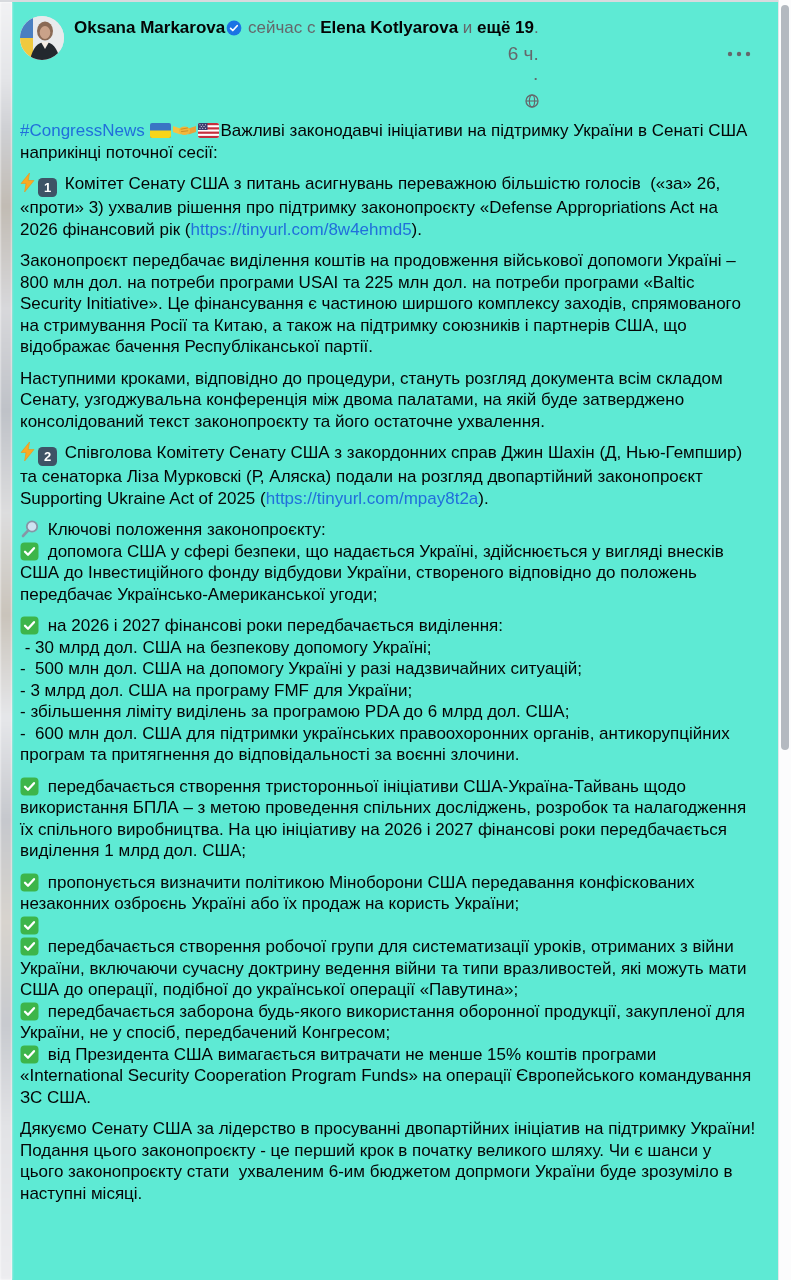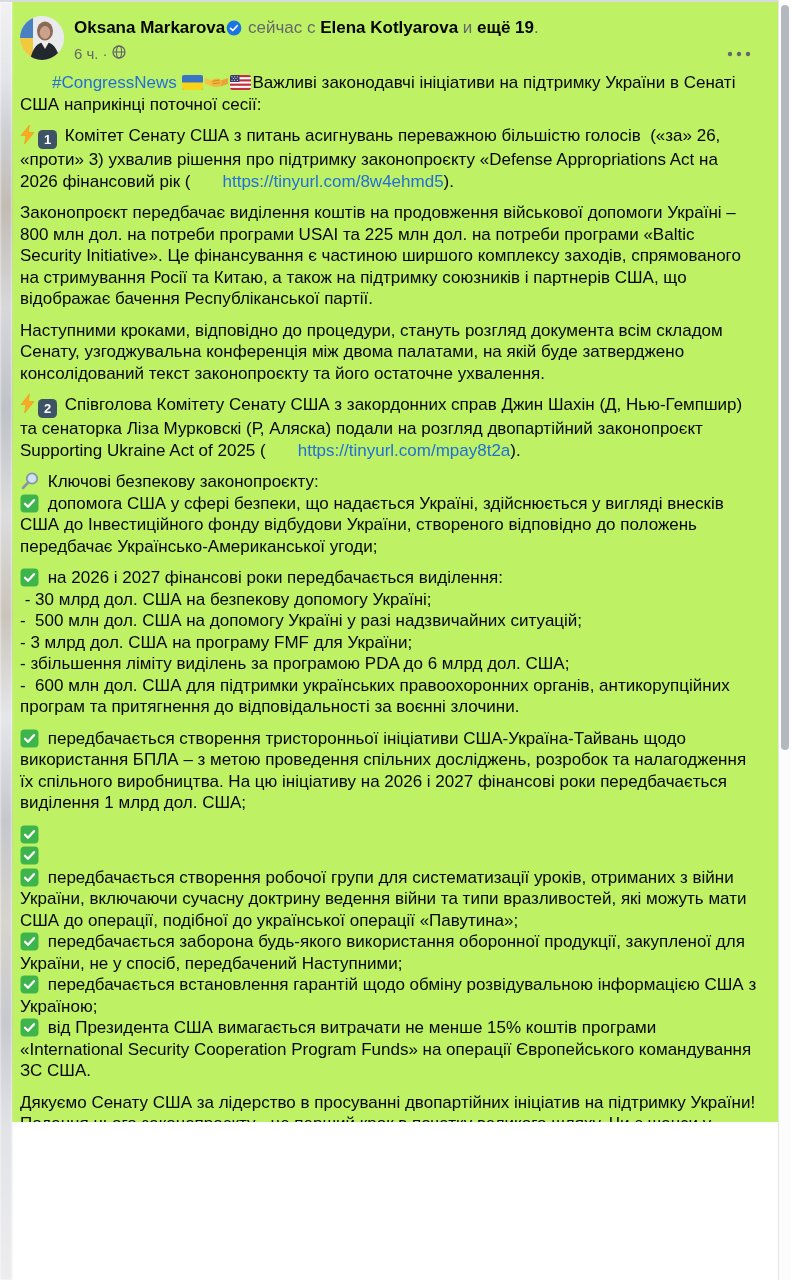--- a/index.html
+++ b/index.html
@@ -9,37 +9,37 @@
 
   .topline { position:absolute; top:0; left:0; right:0; height:2px; background:#d8dade; z-index:6; }
 
   .left-strip { position:absolute; left:0; top:2px; width:12px; height:1278px; z-index:5; overflow:hidden;
     background:linear-gradient(180deg,#f2f2f4 0%,#e4e5e8 6%,#cfd0d4 10%,#c2bcb4 16%,#d8d8db 24%,#bfc2c8 32%,#ddddde 40%,#cac4bb 48%,#e6e7ea 56%,#c6c8cd 64%,#d8d4ce 72%,#c8cacf 80%,#e2e3e6 88%,#ededf0 100%);
     filter:blur(0.8px); }
 
   .scrollbar { position:absolute; right:0; top:0; width:13px; height:1280px; background:#fcfcfd; border-left:1px solid #e4e6ea; z-index:7; }
   .scroll-thumb { position:absolute; top:5px; left:2px; width:8px; height:745px; border-radius:4px; background:#b4b9c0; }
 
-  .card { position:absolute; left:12px; top:2px; width:766px; height:1120px; background:#bef264; padding:12px 8px 0 8px; overflow:hidden; }
+  .card { position:absolute; left:12px; top:2px; width:766px; height:1278px; background:#5eead4; padding:12px 8px 0 8px; overflow:hidden; }
 
   
   .header { position:relative; display:flex; align-items:flex-start; padding:2px 0 8px 0; }
   .avatar { width:44px; height:44px; border-radius:50%; overflow:hidden; flex:0 0 44px; position:relative; background:#dfe3e6; cursor:pointer; }
   .header-text { margin-left:10px; padding-top:1px; }
   .name-line { font-size:17px; color:#65676b; line-height:21px; }
   .name-line b { color:#050505; font-weight:bold; }
-  .meta-line { font-size:15px; color:#65676b; line-height:20px; margin-top:3px; display:flex; align-items:flex-start; gap:4px; }
+  .meta-line { font-size:19px; color:#65676b; line-height:20px; margin-top:3px; display:flex; align-items:flex-end; gap:4px;flex-direction:column; }
   .vbadge { display:inline-block; vertical-align:-3px; margin:0 1px; }
   .menu-btn { position:absolute; right:14px; top:26px; cursor:pointer; padding:4px; }
 
   
   .post-body { font-size:17px; line-height:21.5px; color:#050505; white-space:pre-wrap; padding-right:12px; }
   .para { margin:0; }
   .para.gap { margin-top:10px; }
-  a.blue { color:#216fdb; text-decoration:none; cursor:pointer;margin-left:32px; }
+  a.blue { color:#216fdb; text-decoration:none; cursor:pointer; }
 
   
   .em { display:inline-block; vertical-align:-3px; }
   .em svg { display:block; }
   .keycap { width:19px; height:19px; background:#3e5366; border-radius:4.5px; color:#fff; font-weight:bold; font-size:13px; line-height:19px; text-align:center; margin:0 3px 0 2px; }
   .kd { display:block; }
   .flag { width:21px; height:15px; vertical-align:-2px; margin:0 1px; }
   .boltwrap { vertical-align:-3px; margin-right:1px; }
   .checkwrap { margin-right:4px; vertical-align:-4px; }
   .magwrap { margin-right:3px; vertical-align:-4px; }
@@ -126,45 +126,42 @@
                   <circle cx="7.4" cy="5.2" r="0.55"></circle>
                 </g>
               </g>
             </svg></span><span>Важливі законодавчі ініціативи на підтримку України в Сенаті США наприкінці поточної сесії:</span></div><div class="para gap"><span class="em boltwrap"><svg width="15" height="19" viewBox="0 0 15 19">
               <path d="M9.5 0 L1 10.5 H6 L4.6 19 L14 7.5 H8.2 Z" fill="#fbab22" stroke="#ef9417" stroke-width="0.6"></path>
             </svg></span><span class="em keycap"><span class="kd">1</span></span><span> Комітет Сенату США з питань асигнувань переважною більшістю голосів  («за» 26, «проти» 3) ухвалив рішення про підтримку законопроєкту «Defense Appropriations Act на 2026 фінансовий рік (</span><a class="blue" href="#">https://tinyurl.com/8w4ehmd5</a><span>).</span></div><div class="para gap"><span>Законопроєкт передбачає виділення коштів на продовження військової допомоги Україні – 800 млн дол. на потреби програми USAI та 225 млн дол. на потреби програми «Baltic Security Initiative». Це фінансування є частиною ширшого комплексу заходів, спрямованого на стримування Росії та Китаю, а також на підтримку союзників і партнерів США, що відображає бачення Республіканської партії.</span></div><div class="para gap"><span>Наступними кроками, відповідно до процедури, стануть розгляд документа всім складом Сенату, узгоджувальна конференція між двома палатами, на якій буде затверджено консолідований текст законопроєкту та його остаточне ухвалення.</span></div><div class="para gap"><span class="em boltwrap"><svg width="15" height="19" viewBox="0 0 15 19">
               <path d="M9.5 0 L1 10.5 H6 L4.6 19 L14 7.5 H8.2 Z" fill="#fbab22" stroke="#ef9417" stroke-width="0.6"></path>
             </svg></span><span class="em keycap"><span class="kd">2</span></span><span> Співголова Комітету Сенату США з закордонних справ Джин Шахін (Д, Нью-Гемпшир) та сенаторка Ліза Мурковскі (Р, Аляска) подали на розгляд двопартійний законопроєкт Supporting Ukraine Act of 2025 (</span><a class="blue" href="#">https://tinyurl.com/mpay8t2a</a><span>).</span></div><div class="para gap"><span class="em magwrap"><svg width="20" height="20" viewBox="0 0 20 20">
               <circle cx="12" cy="7.5" r="5.2" fill="#cfe3f2" stroke="#8696a6" stroke-width="1.8"></circle>
               <line x1="7.8" y1="11.8" x2="3" y2="17" stroke="#8696a6" stroke-width="2.6" stroke-linecap="round"></line>
-            </svg></span><span> Ключові безпекову законопроєкту:</span></div><div class="para"><span class="em checkwrap"><svg width="19" height="19" viewBox="0 0 19 19">
+            </svg></span><span> Ключові положення законопроєкту:</span></div><div class="para"><span class="em checkwrap"><svg width="19" height="19" viewBox="0 0 19 19">
               <rect x="0.5" y="0.5" width="18" height="18" rx="4" fill="#3db54a"></rect>
               <path d="M5 9.8 l3 3 l6 -6.6" stroke="#fff" stroke-width="2.3" fill="none" stroke-linecap="round" stroke-linejoin="round"></path>
             </svg></span><span> допомога США у сфері безпеки, що надається Україні, здійснюється у вигляді внесків США до Інвестиційного фонду відбудови України, створеного відповідно до положень передбачає Українсько-Американської угоди;</span></div><div class="para gap"><span class="em checkwrap"><svg width="19" height="19" viewBox="0 0 19 19">
               <rect x="0.5" y="0.5" width="18" height="18" rx="4" fill="#3db54a"></rect>
               <path d="M5 9.8 l3 3 l6 -6.6" stroke="#fff" stroke-width="2.3" fill="none" stroke-linecap="round" stroke-linejoin="round"></path>
             </svg></span><span> на 2026 і 2027 фінансові роки передбачається виділення:</span></div><div class="para"><span> - 30 млрд дол. США на безпекову допомогу Україні;</span></div><div class="para"><span>-  500 млн дол. США на допомогу Україні у разі надзвичайних ситуацій;</span></div><div class="para"><span>- 3 млрд дол. США на програму FMF для України;</span></div><div class="para"><span>- збільшення ліміту виділень за програмою PDA до 6 млрд дол. США;</span></div><div class="para"><span>-  600 млн дол. США для підтримки українських правоохоронних органів, антикорупційних програм та притягнення до відповідальності за воєнні злочини.</span></div><div class="para gap"><span class="em checkwrap"><svg width="19" height="19" viewBox="0 0 19 19">
               <rect x="0.5" y="0.5" width="18" height="18" rx="4" fill="#3db54a"></rect>
               <path d="M5 9.8 l3 3 l6 -6.6" stroke="#fff" stroke-width="2.3" fill="none" stroke-linecap="round" stroke-linejoin="round"></path>
             </svg></span><span> передбачається створення тристоронньої ініціативи США-Україна-Тайвань щодо використання БПЛА – з метою проведення спільних досліджень, розробок та налагодження їх спільного виробництва. На цю ініціативу на 2026 і 2027 фінансові роки передбачається виділення 1 млрд дол. США;</span></div><div class="para gap"><span class="em checkwrap"><svg width="19" height="19" viewBox="0 0 19 19">
               <rect x="0.5" y="0.5" width="18" height="18" rx="4" fill="#3db54a"></rect>
               <path d="M5 9.8 l3 3 l6 -6.6" stroke="#fff" stroke-width="2.3" fill="none" stroke-linecap="round" stroke-linejoin="round"></path>
-            </svg></span></div><div class="para"><span class="em checkwrap"><svg width="19" height="19" viewBox="0 0 19 19">
+            </svg></span><span> пропонується визначити політикою Міноборони США передавання конфіскованих незаконних озброєнь Україні або їх продаж на користь України;</span></div><div class="para"><span class="em checkwrap"><svg width="19" height="19" viewBox="0 0 19 19">
               <rect x="0.5" y="0.5" width="18" height="18" rx="4" fill="#3db54a"></rect>
               <path d="M5 9.8 l3 3 l6 -6.6" stroke="#fff" stroke-width="2.3" fill="none" stroke-linecap="round" stroke-linejoin="round"></path>
             </svg></span></div><div class="para"><span class="em checkwrap"><svg width="19" height="19" viewBox="0 0 19 19">
               <rect x="0.5" y="0.5" width="18" height="18" rx="4" fill="#3db54a"></rect>
               <path d="M5 9.8 l3 3 l6 -6.6" stroke="#fff" stroke-width="2.3" fill="none" stroke-linecap="round" stroke-linejoin="round"></path>
             </svg></span><span> передбачається створення робочої групи для систематизації уроків, отриманих з війни України, включаючи сучасну доктрину ведення війни та типи вразливостей, які можуть мати США до операції, подібної до української операції «Павутина»;</span></div><div class="para"><span class="em checkwrap"><svg width="19" height="19" viewBox="0 0 19 19">
               <rect x="0.5" y="0.5" width="18" height="18" rx="4" fill="#3db54a"></rect>
               <path d="M5 9.8 l3 3 l6 -6.6" stroke="#fff" stroke-width="2.3" fill="none" stroke-linecap="round" stroke-linejoin="round"></path>
-            </svg></span><span> передбачається заборона будь-якого використання оборонної продукції, закупленої для України, не у спосіб, передбачений Наступними;</span></div><div class="para"><span class="em checkwrap"><svg width="19" height="19" viewBox="0 0 19 19">
-              <rect x="0.5" y="0.5" width="18" height="18" rx="4" fill="#3db54a"></rect>
-              <path d="M5 9.8 l3 3 l6 -6.6" stroke="#fff" stroke-width="2.3" fill="none" stroke-linecap="round" stroke-linejoin="round"></path>
-            </svg></span><span> передбачається встановлення гарантій щодо обміну розвідувальною інформацією США з Україною;</span></div><div class="para"><span class="em checkwrap"><svg width="19" height="19" viewBox="0 0 19 19">
+            </svg></span><span> передбачається заборона будь-якого використання оборонної продукції, закупленої для України, не у спосіб, передбачений Конгресом;</span></div><div class="para"><span class="em checkwrap"><svg width="19" height="19" viewBox="0 0 19 19">
               <rect x="0.5" y="0.5" width="18" height="18" rx="4" fill="#3db54a"></rect>
               <path d="M5 9.8 l3 3 l6 -6.6" stroke="#fff" stroke-width="2.3" fill="none" stroke-linecap="round" stroke-linejoin="round"></path>
             </svg></span><span> від Президента США вимагається витрачати не менше 15% коштів програми «International Security Cooperation Program Funds» на операції Європейського командування ЗС США.</span></div><div class="para gap"><span>Дякуємо Сенату США за лідерство в просуванні двопартійних ініціатив на підтримку України! Подання цього законопроєкту - це перший крок в початку великого шляху. Чи є шанси у цього законопроєкту стати  ухваленим 6-им бюджетом допрмоги України буде зрозуміло в наступні місяці.</span></div></div>
   </div>
 
   <div class="scrollbar">
     <div class="scroll-thumb"></div>
   </div>
 </div>
 

